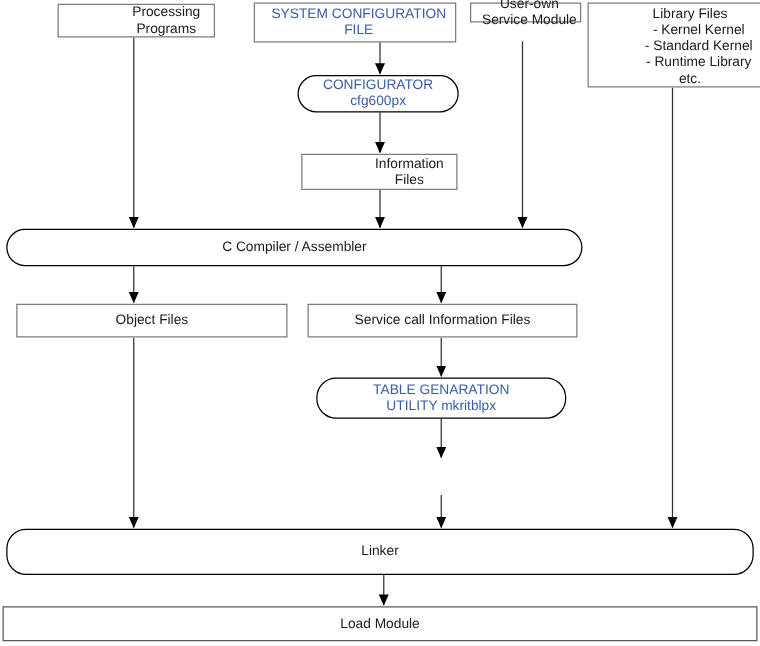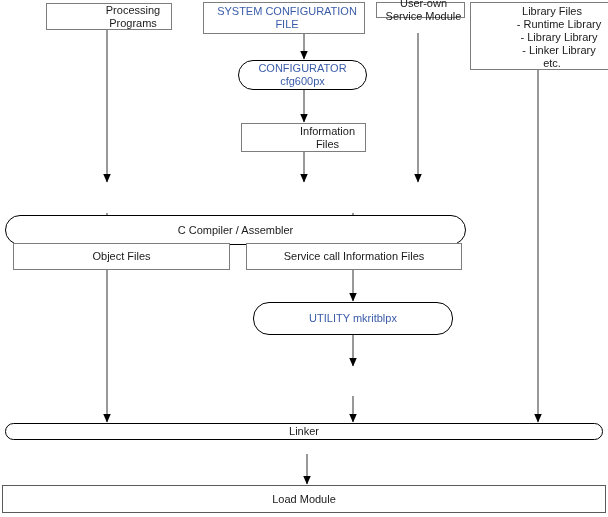--- a/index.html
+++ b/index.html
@@ -57,53 +57,54 @@
     <span>FILE</span>
   </div>
 
   <div class="node rect leftpad" style="left:376px;top:2px;width:89px;height:16px;">
     <span>User-own</span>
     <span>Service Module</span>
   </div>
 
   <div class="node rect leftpad" style="left:470px;top:2px;width:158px;height:68px;justify-content:flex-start;padding-top:2px;">
     <span>Library Files</span>
+    <span class="indent">- Kernel Kernel</span>
+    <span class="indent">- Standard Kernel</span>
     <span class="indent">- Runtime Library</span>
-    <span class="indent">- Library Library</span>
-    <span class="indent">- Linker Library</span>
     <span>etc.</span>
   </div>
 
   <div class="node stadium center blue" style="left:238px;top:60px;width:129px;height:30px;">
     <span>CONFIGURATOR</span>
     <span>cfg600px</span>
   </div>
 
   <div class="node rect center" style="left:241px;top:123px;width:125px;height:29px;padding-left:48px;">
     <span>Information Files</span>
   </div>
 
-  <div class="node stadium center" style="left:5px;top:183px;width:461px;height:30px;margin-top:32px;">
+  <div class="node stadium center" style="left:5px;top:183px;width:461px;height:30px;">
     <span>C Compiler / Assembler</span>
   </div>
 
   <div class="node rect center" style="left:1px;top:243px;width:217px;height:27px;margin-left:12px;">
     <span>Object Files</span>
   </div>
 
   <div class="node rect center" style="left:246px;top:243px;width:216px;height:27px;">
     <span>Service call Information Files</span>
   </div>
 
   <div class="node stadium center blue" style="left:253px;top:302px;width:200px;height:33px;">
+    <span>TABLE GENARATION</span>
     <span>UTILITY mkritblpx</span>
   </div>
 
 
-  <div class="node stadium center" style="left:5px;top:423px;width:598px;height:17px;text-align:center;">
+  <div class="node stadium center" style="left:5px;top:423px;width:598px;height:37px;text-align:center;">
     <span>Linker</span>
   </div>
 
   <div class="node rect center" style="left:2px;top:485px;width:604px;height:28px;border-color:#5a5a5a;">
     <span>Load Module</span>
   </div>
 
 </div>
 
 </body></html>

